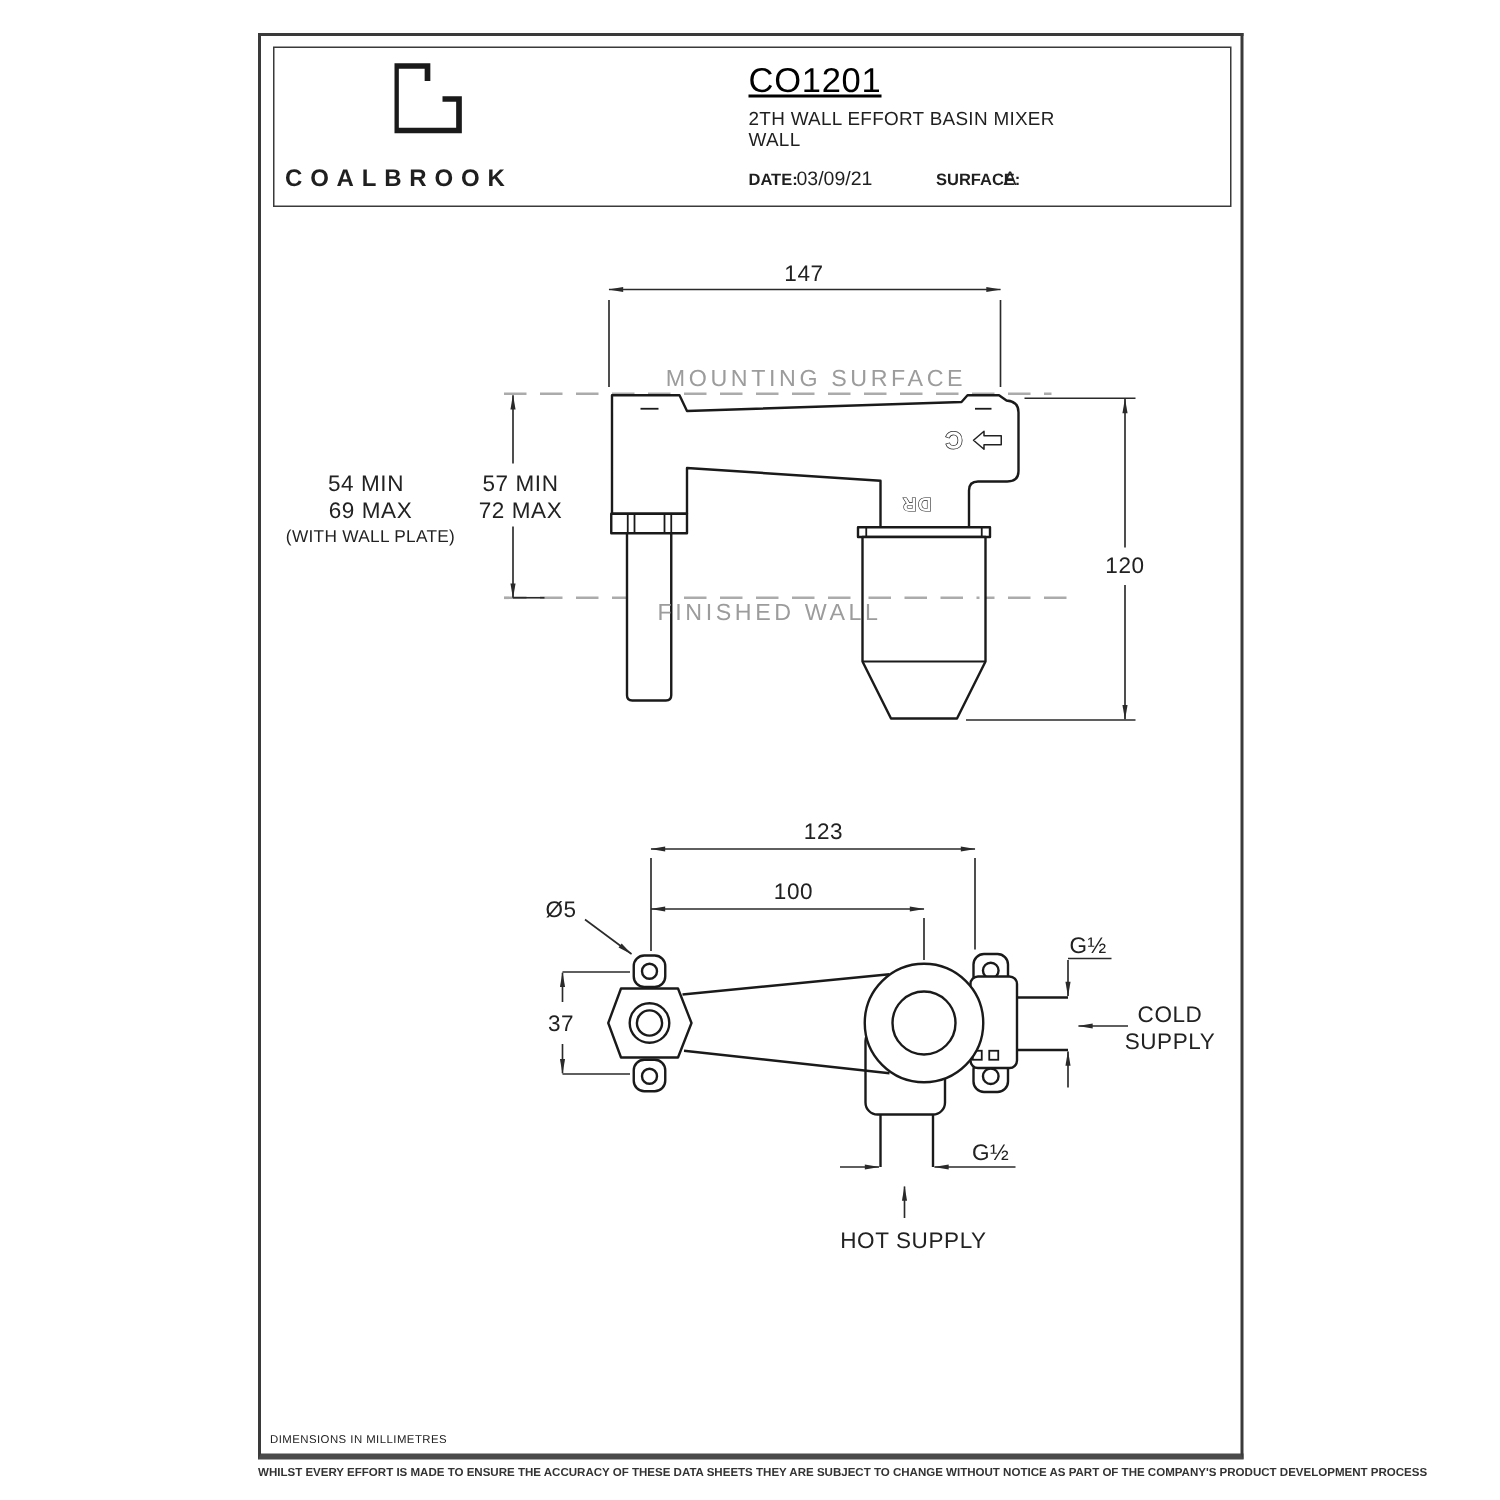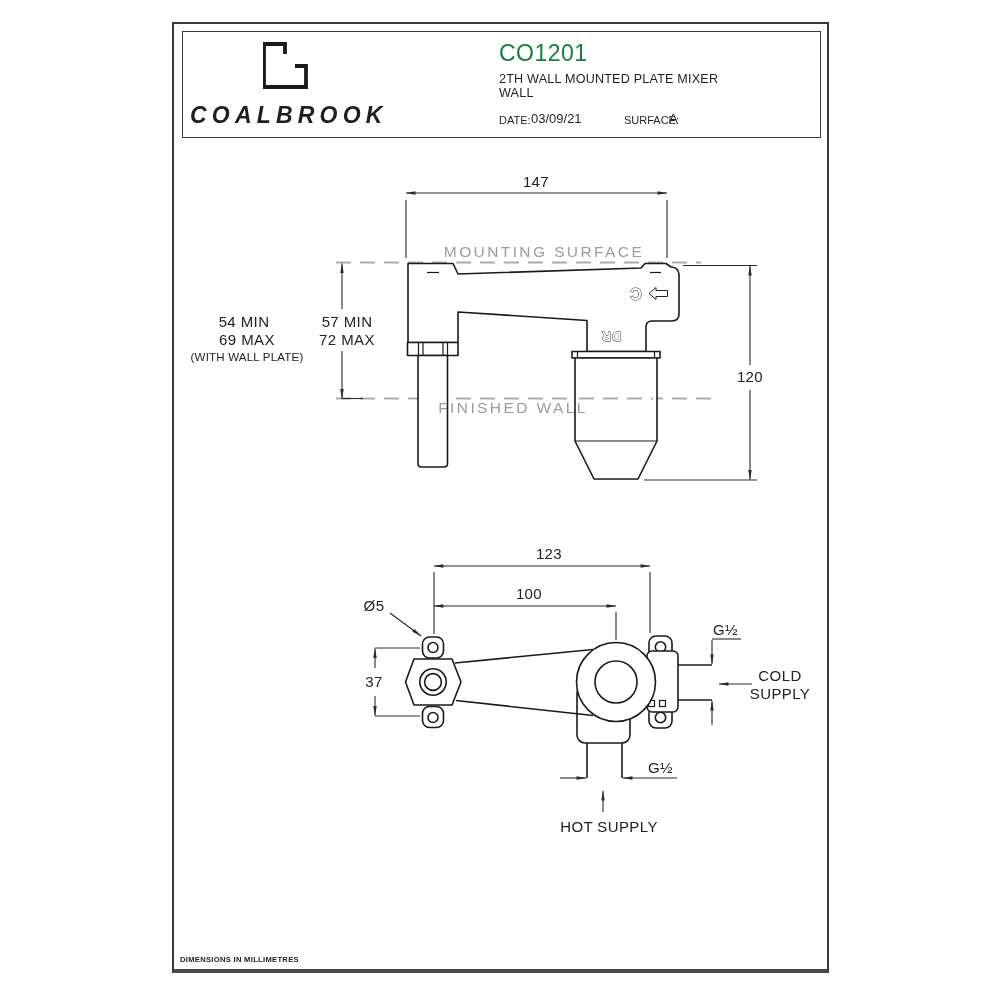--- a/index.html
+++ b/index.html
@@ -2,29 +2,29 @@
 <html><head>
 <meta charset="utf-8">
 <style>
   html,body{margin:0;padding:0;background:#fff;}
   .sheet{position:relative;width:1000px;height:1000px;background:#fff;
          font-family:"Liberation Sans",sans-serif;color:#1a1a1a;overflow:hidden;}
   .border-box{position:absolute;left:172px;top:22px;width:653px;height:945px;
               border:2px solid #3a3a3a;border-bottom:4px solid #4a4a4a;background:#fff;}
   .title-block{position:absolute;left:182px;top:31px;width:637px;height:105px;
                border:1.6px solid #3a3a3a;background:#fff;}
-  .brand{position:absolute;left:7px;bottom:8px;font-size:23px;font-weight:700;
-         letter-spacing:5.2px;color:#1f1f1f;white-space:nowrap;font-style:italic;}
+  .brand{position:absolute;left:7px;bottom:8px;font-size:16px;font-weight:700;
+         letter-spacing:5.2px;color:#1f1f1f;white-space:nowrap;}
   .product-code{position:absolute;left:316px;top:8px;font-size:23px;font-weight:400;
-                letter-spacing:.5px;color:#15803d;}
+                letter-spacing:.5px;color:#000000;text-decoration:underline;}
   .product-name{position:absolute;left:316px;top:41px;font-size:12.6px;line-height:13.5px;
                 font-weight:400;letter-spacing:.2px;color:#1f1f1f;}
-  .meta-label{position:absolute;bottom:11px;font-size:11px;font-weight:400;color:#1f1f1f;}
+  .meta-label{position:absolute;bottom:11px;font-size:11px;font-weight:700;color:#1f1f1f;}
   .meta-value{position:absolute;bottom:11px;font-size:13px;font-weight:400;color:#1f1f1f;}
-  .units-note{position:absolute;left:180px;top:955px;font-size:7.6px;font-weight:700;
+  .units-note{position:absolute;left:180px;top:955px;font-size:7.6px;font-weight:400;
               letter-spacing:.3px;color:#222;}
   .disclaimer{position:absolute;left:172px;top:977px;width:655px;text-align:center;
               font-size:7.7px;font-weight:700;color:#333;white-space:nowrap;}
   svg text{font-family:"Liberation Sans",sans-serif;}
   .dimtxt{font-size:15px;fill:#222;letter-spacing:.4px;}
   .smalltxt{font-size:11.5px;fill:#222;letter-spacing:.2px;}
   .ghosttxt{font-size:15.5px;fill:#9c9c9c;letter-spacing:2.4px;}
   .marktxt{font-weight:700;fill:#fff;stroke:#222;paint-order:stroke;}
   .outline{fill:#fff;stroke:#1a1a1a;stroke-width:1.6;stroke-linejoin:round;}
   .thin{fill:none;stroke:#1a1a1a;stroke-width:1.2;}
@@ -39,21 +39,21 @@
   <div class="border-box"></div>
 
   <div class="title-block">
     <svg width="54" height="52" style="position:absolute;left:80
 :px;top:10px;left:80px;">
       <path d="M22,12 L22,2 L1,2 L1,45 L43,45 L43,24 L32,24" fill="none" stroke="#1a1a1a" stroke-width="3.8"></path>
     </svg>
     <div class="brand">COALBROOK</div>
     <div class="product-code">CO1201</div>
     <div class="product-name">
-      <div>2TH WALL MOUNTED PLATE MIXER</div>
+      <div>2TH WALL EFFORT BASIN MIXER</div>
       <div>WALL</div>
     </div>
     <span class="meta-label" style="left:316px">DATE:</span>
     <span class="meta-value" style="left:348px">03/09/21</span>
     <span class="meta-label" style="left:441px">SURFACE:</span>
     <span class="meta-value" style="left:486px">A</span>
   </div>
 
   <svg width="1000" height="1000" style="position:absolute;left:0;top:0;">
     <defs>
@@ -176,14 +176,15 @@
       <line class="dim" x1="560" y1="778" x2="586" y2="778" marker-end="url(#ah)"></line>
       <line class="dim" x1="623" y1="778" x2="677" y2="778" marker-start="url(#ah)"></line>
       <text class="dimtxt" x="648" y="773">G½</text>
 
       <line class="dim" x1="603" y1="812" x2="603" y2="791" marker-end="url(#ah)"></line>
       <text class="dimtxt" x="609" y="832" text-anchor="middle" letter-spacing="0.8">HOT SUPPLY</text>
     </g>
   </svg>
 
   <div class="units-note">DIMENSIONS IN MILLIMETRES</div>
+  <div class="disclaimer">WHILST EVERY EFFORT IS MADE TO ENSURE THE ACCURACY OF THESE DATA SHEETS THEY ARE SUBJECT TO CHANGE WITHOUT NOTICE AS PART OF THE COMPANY'S PRODUCT DEVELOPMENT PROCESS</div>
 
 </div>
 
 </body></html>

